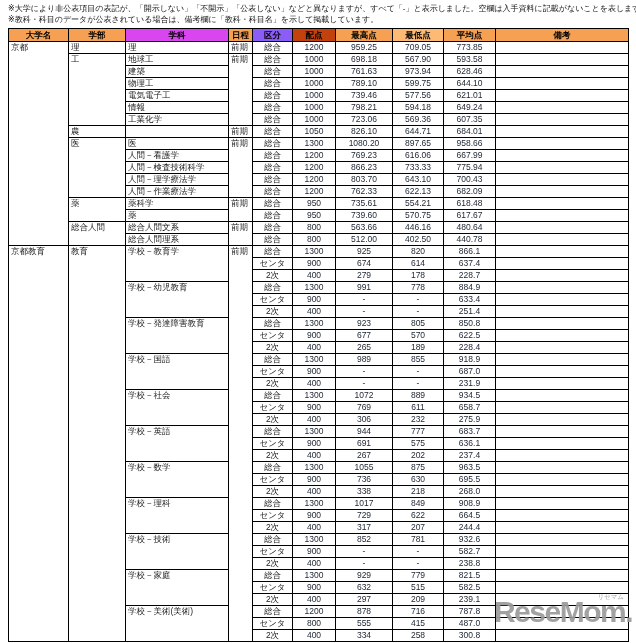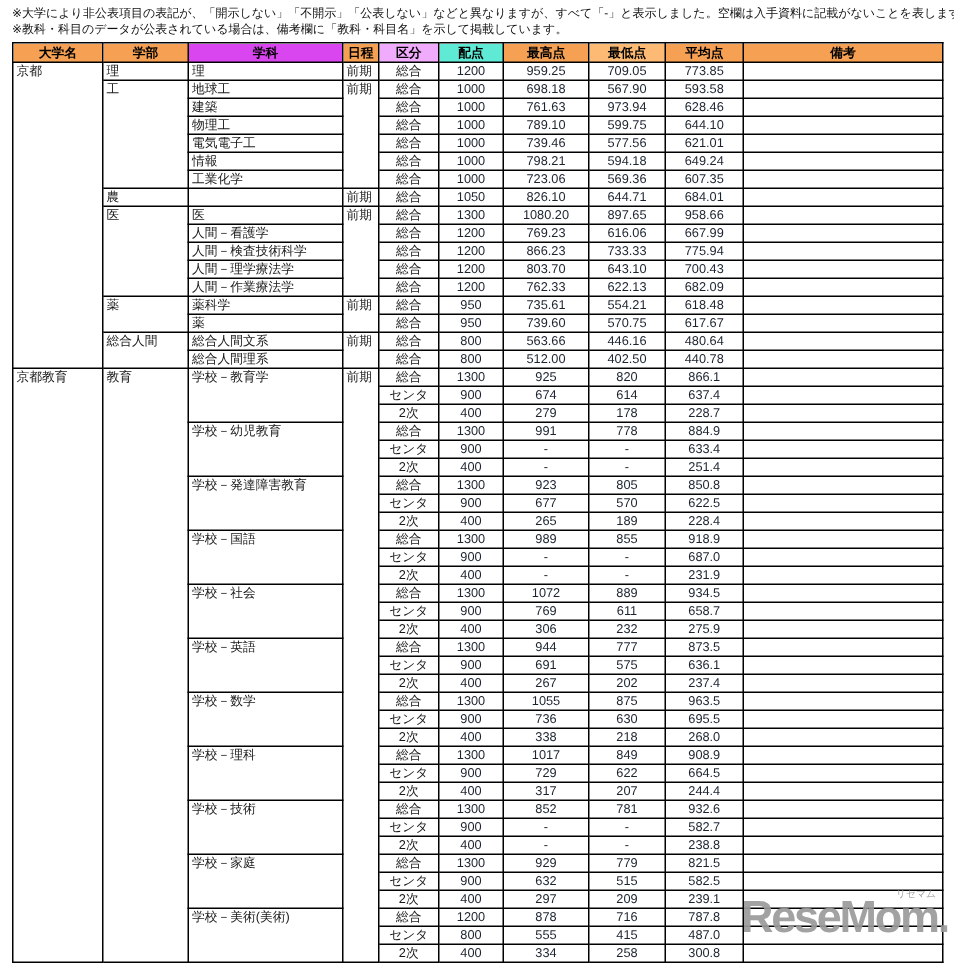--- a/index.html
+++ b/index.html
@@ -83,22 +83,22 @@
       <col style="width: 51px;">
       <col style="width: 52px;">
       <col style="width: 133px;">
     </colgroup>
   <thead>
     <tr>
         <th style="background: rgb(245, 160, 83);">大学名</th>
         <th style="background: rgb(245, 160, 83);">学部</th>
         <th style="background: #d946ef;">学科</th>
         <th style="background: rgb(245, 160, 83);">日程</th>
-        <th style="background: #f0abfc;">区分</th>
-        <th style="background: #5eead4;">配点</th>
+        <th style="background: #8b5cf6;">区分</th>
+        <th style="background: #c2410c;">配点</th>
         <th style="background: rgb(245, 160, 83);">最高点</th>
         <th style="background: #fdba74;">最低点</th>
         <th style="background: rgb(245, 160, 83);">平均点</th>
         <th style="background: rgb(245, 160, 83);">備考</th>
       </tr>
   </thead>
   <tbody>
       <tr>
         <td class="t-left" rowspan="17">京都</td>
         <td class="t-left">理</td>
@@ -392,21 +392,21 @@
         <td class="t-num">232</td>
         <td class="t-num">275.9</td>
         <td class="t-left"></td>
       </tr>
       <tr>
         <td class="t-left" rowspan="3">学校－英語</td>
         <td class="t-kubun">総合</td>
         <td class="t-num">1300</td>
         <td class="t-num">944</td>
         <td class="t-num">777</td>
-        <td class="t-num">873.5</td>
+        <td class="t-num">683.7</td>
         <td class="t-left"></td>
       </tr>
       <tr>
         <td class="t-kubun">センタ</td>
         <td class="t-num">900</td>
         <td class="t-num">691</td>
         <td class="t-num">575</td>
         <td class="t-num">636.1</td>
         <td class="t-left"></td>
       </tr>

